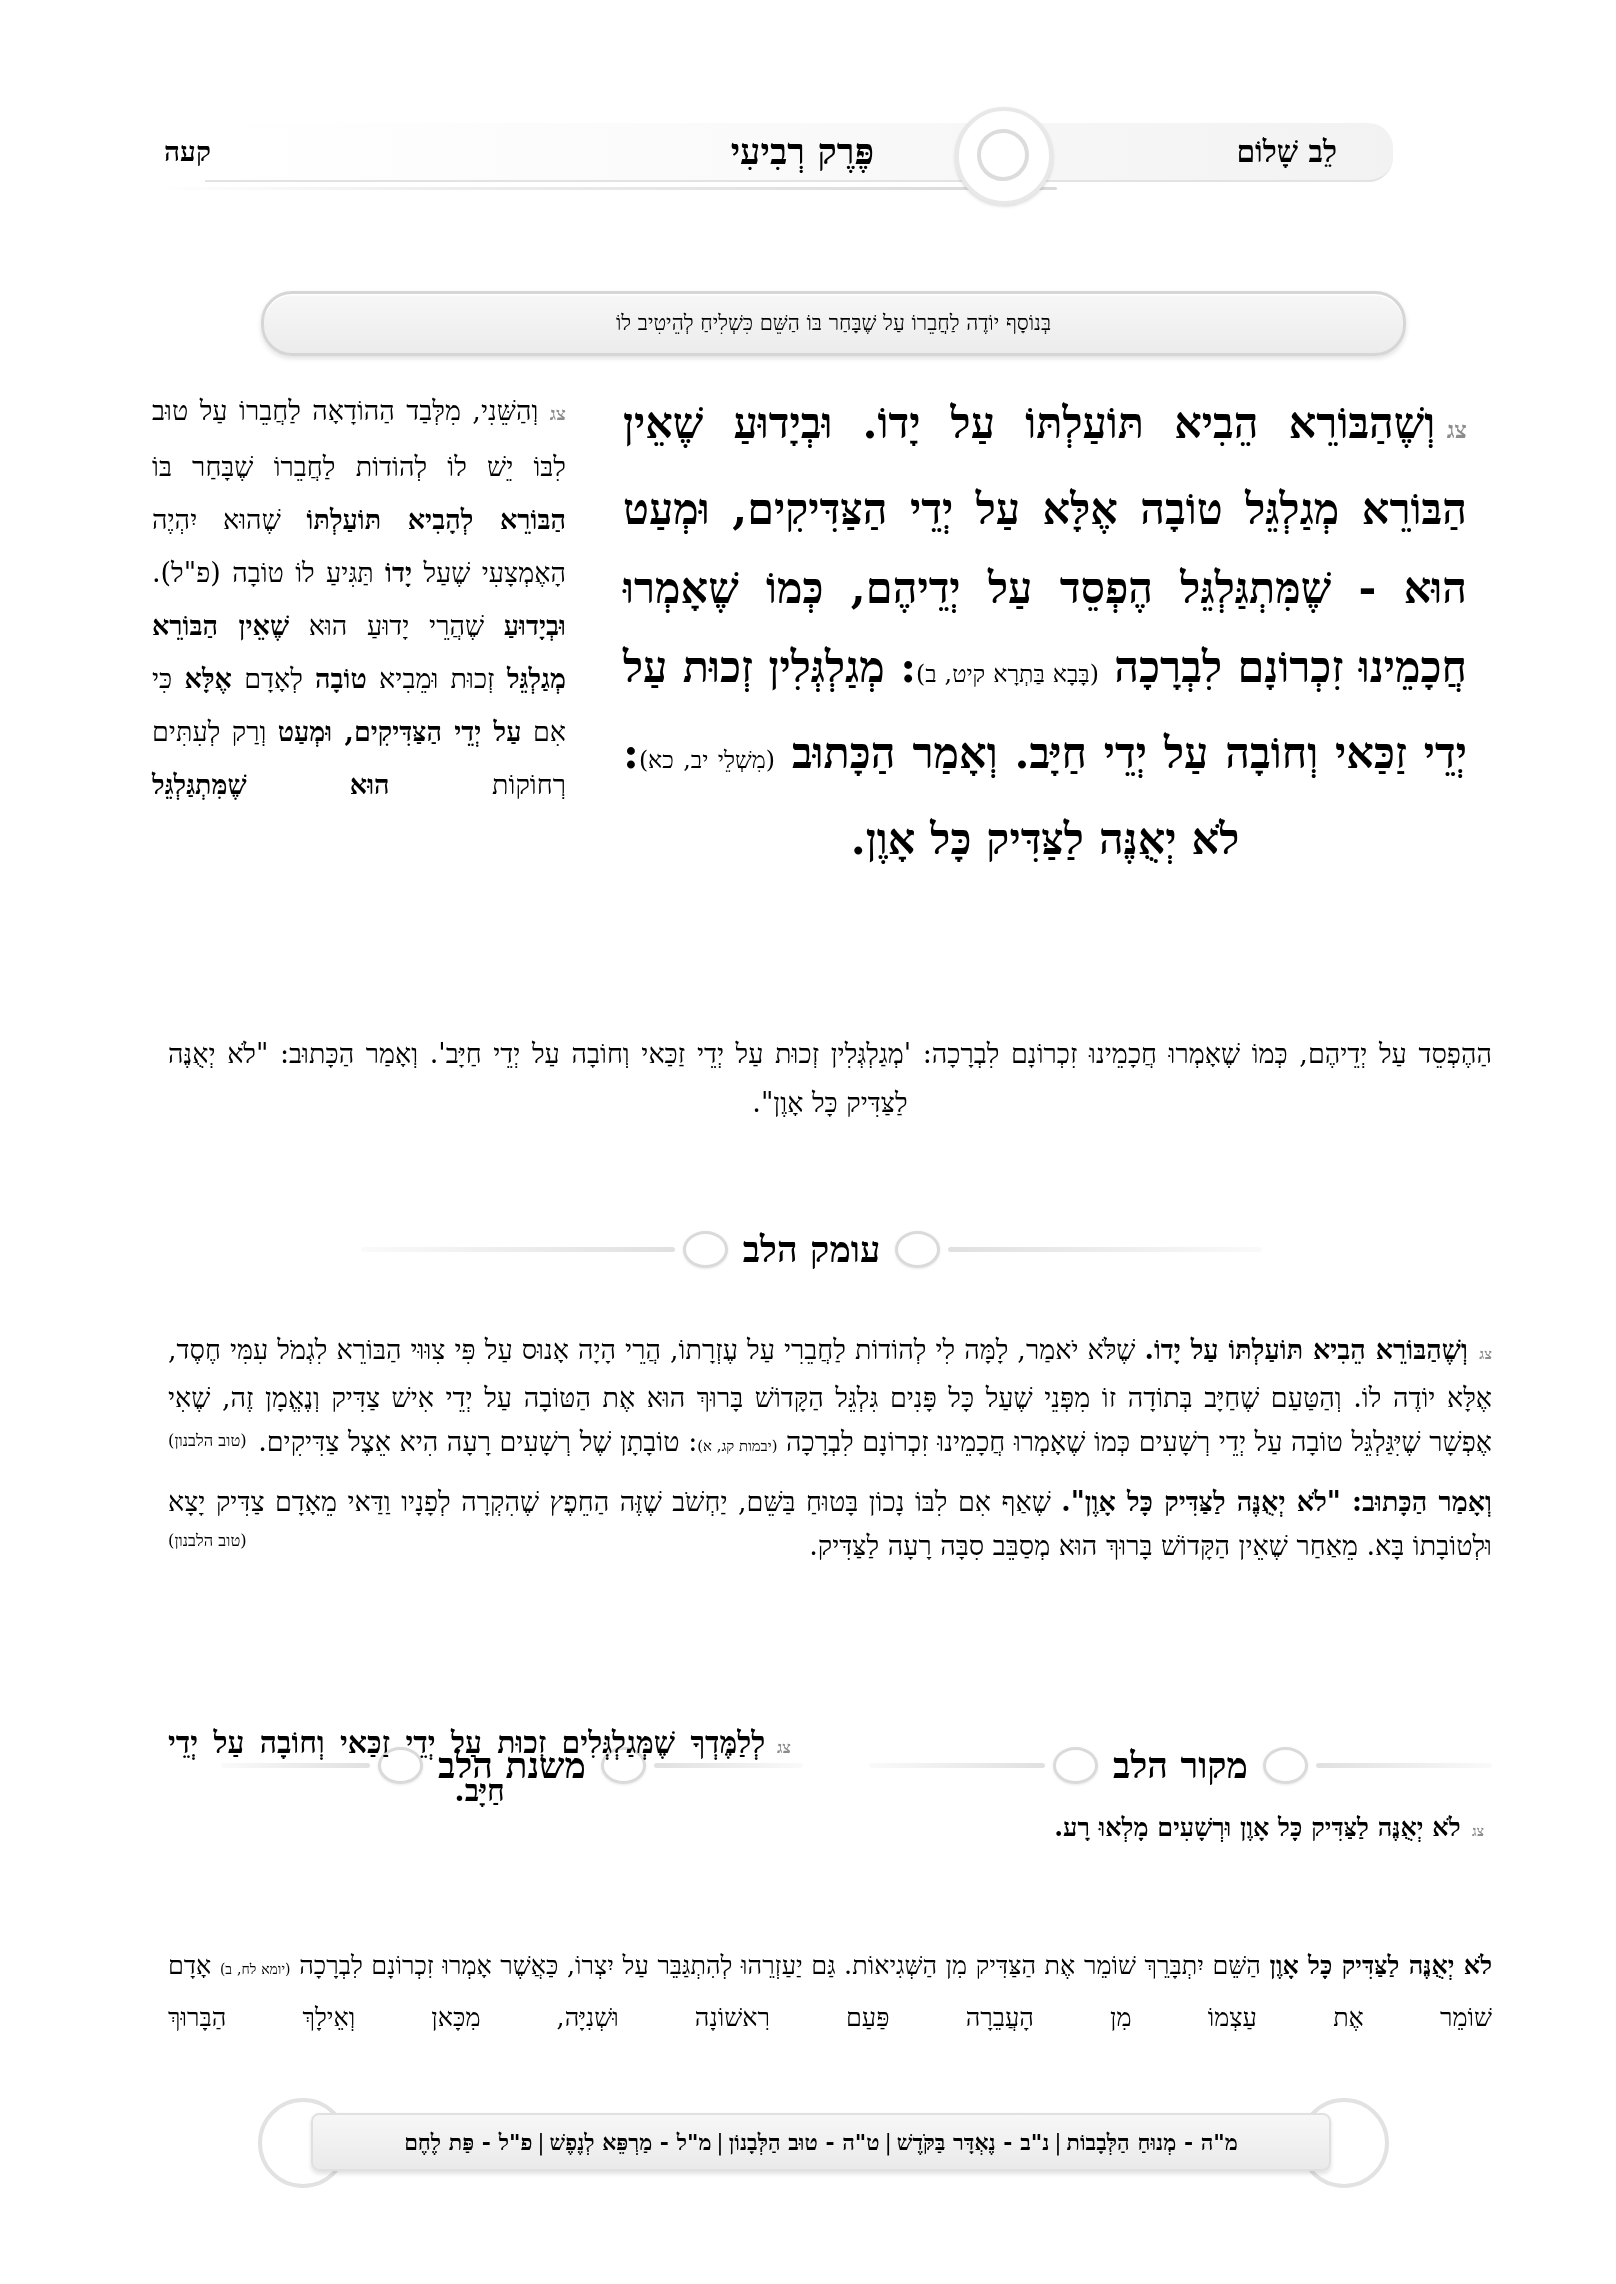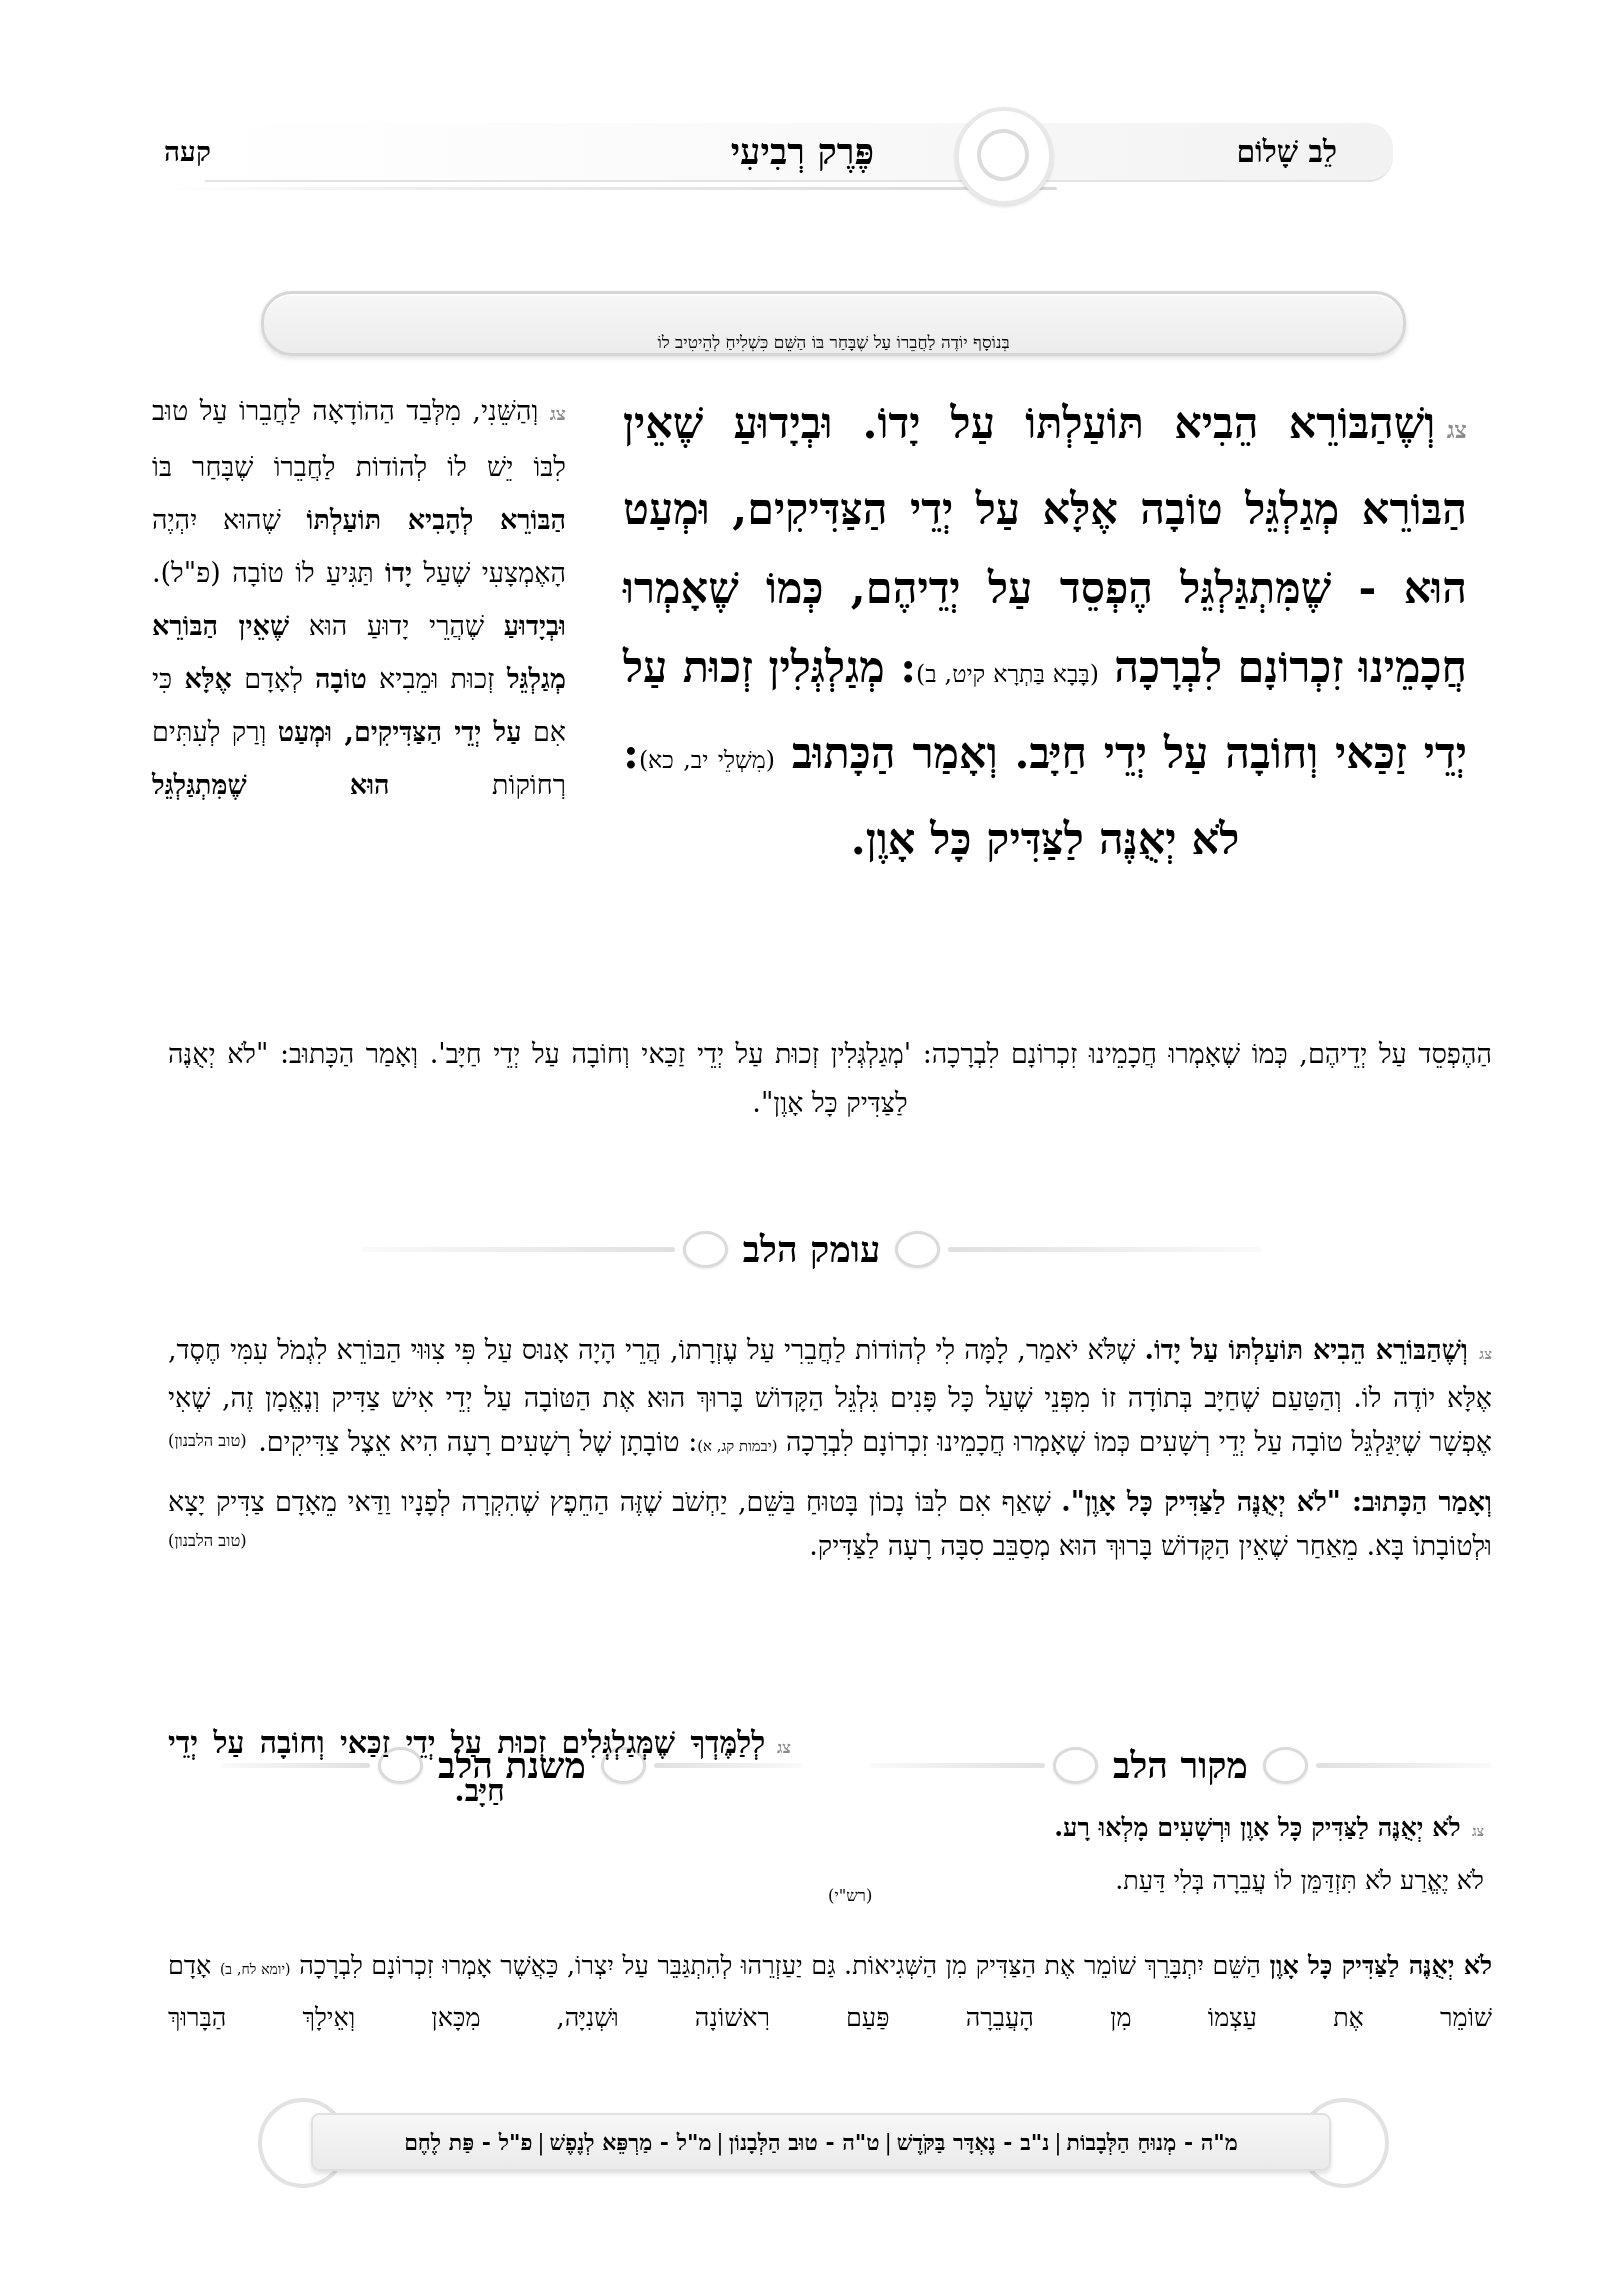--- a/index.html
+++ b/index.html
@@ -40,22 +40,22 @@
     .hdr-page {
       left:164px; top:123px; font-size:28px; font-weight:bold; line-height:57px;
     }
 
     
     .pill {
       left:261px; top:291px; width:1139px; height:59px;
       border:3.3px solid #d6d6d6; border-radius:31px;
       background:linear-gradient(#f7f7f7,#ececec);
       box-shadow:0 2.5px 4.9px rgba(0,0,0,0.12), inset 0 1.6px 0 #fff;
-      display:flex; align-items:flex-end; justify-content:center;
-      font-size:17px;
+      display:flex; align-items:center; justify-content:center;
+      font-size:21px;
     }
 
     
     .main-text {
       right:149px; top:384px; width:844px;
       font-size:43px; font-weight:bold; line-height:79px;
       text-align:justify; text-align-last:center;
     }
     .mark { color:#8c8c8c; font-size:0.55em; font-weight:bold; margin-left:11.5px; }
     .src { font-size:0.55em; font-weight:normal; }
@@ -162,21 +162,20 @@
 
 <div class="abs sec-hdr makor-hdr">
   <span class="rule"></span>
   <span class="curl"></span>
   <span class="ttl">מקור הלב</span>
   <span class="curl"></span>
   <span class="rule l"></span>
 </div>
 <div class="abs makor-body">
   <p class="b"><span class="mark">צג</span><span>לֹא יְאֻנֶּה לַצַּדִּיק כָּל אָוֶן וּרְשָׁעִים מָלְאוּ רָע.</span></p>
-  <p><span>לֹא יֶאֱרַע לֹא תִּזְדַּמֵּן לוֹ עֲבֵרָה בְּלִי דַּעַת.</span><span class="makor-credit">(רש"י)</span></p>
 </div>
 
 <div class="abs sec-hdr mishnat-hdr">
   <span class="rule"></span>
   <span class="curl"></span>
   <span class="ttl">משנת הלב</span>
   <span class="curl"></span>
   <span class="rule l"></span>
 </div>
 <div class="abs mishnat-body"><span class="mark">צג</span><span>לְלַמֶּדְךָ שֶׁמְּגַלְגְּלִים זְכוּת עַל יְדֵי זַכַּאי וְחוֹבָה עַל יְדֵי חַיָּב.</span></div>

